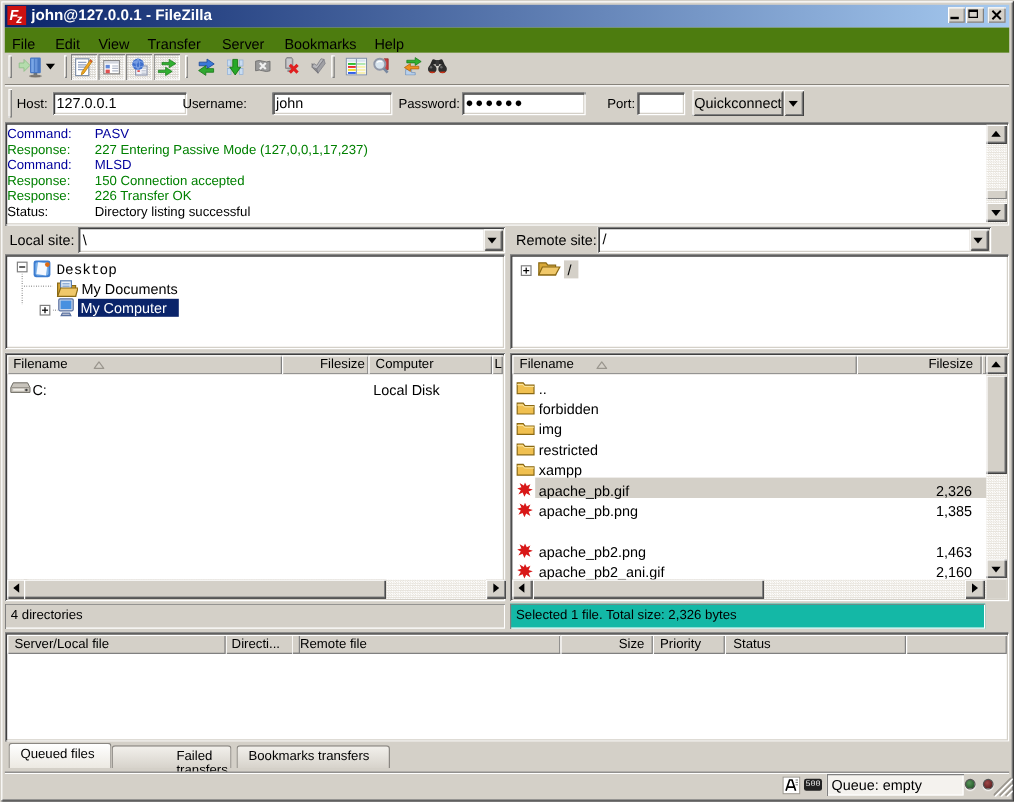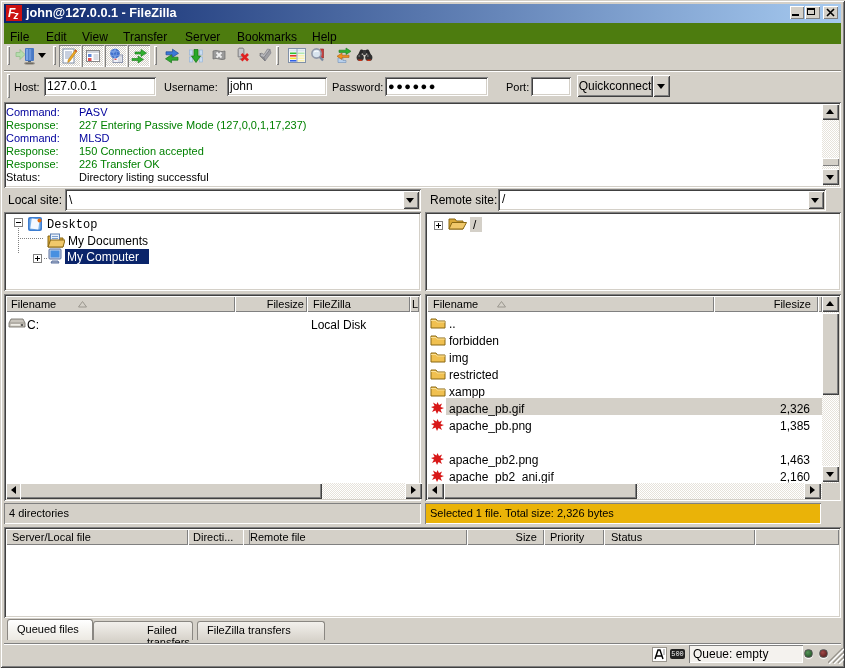--- a/index.html
+++ b/index.html
@@ -164,21 +164,21 @@
         <circle cx="11.8" cy="8" r="1" fill="#686868"></circle>
   </svg>
 </div>
 
 <div class="abs" style="left:4px;top:71px;width:837px;height:30px;background:#d4d0c8;box-shadow:inset 0 1px 0 #fff;">
   <div class="abs grip" style="left:3px;top:3px;height:24px;"></div>
   <span class="abs t11" style="left:10px;top:10px;">Host:</span>
   <div class="abs sunken" style="left:40px;top:6px;width:112px;height:19px;">
         <span class="abs t12" style="left:3px;top:2px;">127.0.0.1</span>
       </div>
-  <span class="abs t11" style="left:160px;top:10px;">Username:</span>
+  <span class="abs t11" style="left:148px;top:10px;">Username:</span>
   <div class="abs sunken" style="left:223px;top:6px;width:100px;height:19px;">
         <span class="abs t12" style="left:3px;top:2px;">john</span>
       </div>
   <span class="abs t11" style="left:328px;top:10px;">Password:</span>
   <div class="abs sunken" style="left:381px;top:6px;width:103px;height:19px;">
         <span class="abs" style="left:3px;top:3px;font-size:11px;letter-spacing:1.5px;">●●●●●●</span>
       </div>
   <span class="abs t11" style="left:502px;top:10px;">Port:</span>
   <div class="abs sunken" style="left:527px;top:6px;width:40px;height:19px;"></div>
   <div class="abs raised" style="left:573px;top:4px;width:76px;height:22px;background:#d4d0c8;text-align:center;"><span class="t12" style="line-height:22px;">Quickconnect</span></div>
@@ -284,21 +284,21 @@
     <div class="hcell" style="left:0;width:229px;">
           <span style="left:5px;">Filename</span>
       <svg class="abs" style="left:72px;top:5px;" width="9" height="7">
             <path d="M4.5 0.5 L8.5 6 L0.5 6 Z" fill="#d4d0c8" stroke="#9a968e"></path>
           </svg>
         </div>
     <div class="hcell" style="left:229px;width:72px;">
           <span style="right:3px;">Filesize</span>
         </div>
     <div class="hcell" style="left:301px;width:103px;">
-          <span style="left:6px;">FileZilla</span>
+          <span style="left:6px;">Computer</span>
         </div>
     <div class="hcell" style="left:404px;width:9px;">
           <span style="left:2px;">L</span>
         </div>
   </div>
 
   <svg class="abs" style="left:4px;top:23px;" width="18" height="13" viewBox="0 0 18 13">
     <path d="M3 2 L15 2 L17 6 L17 10 L1 10 L1 6 Z" fill="#c8c4bc" stroke="#6a675f" stroke-width="0.8"></path>
     <path d="M1.5 6 L16.5 6" stroke="#8a8780" stroke-width="0.7"></path>
     <rect x="3" y="7" width="9" height="1.6" fill="#f0eee8"></rect>
@@ -420,21 +420,21 @@
     <div class="sb-btn" style="left:377px;top:0;height:16px;"><svg width="6" height="9" style="margin:3px 6px;">
             <path d="M0 0 L0 8 L5 4 Z" fill="#000"></path>
           </svg></div>
   </div>
   <div class="abs" style="left:397px;top:189px;width:17px;height:16px;background:#d4d0c8;"></div>
 </div>
 
 <div class="abs sunkenlite" style="left:4px;top:503px;width:417px;height:21px;background:#d4d0c8;">
   <span class="abs t11" style="left:5px;top:4px;">4 directories</span>
 </div>
-<div class="abs sunkenlite" style="left:425px;top:503px;width:396px;height:21px;background:#eab308;">
+<div class="abs sunkenlite" style="left:425px;top:503px;width:396px;height:21px;background:#14b8a6;">
   <span class="abs t11" style="left:5px;top:4px;">Selected 1 file. Total size: 2,326 bytes</span>
 </div>
 
 <div class="abs pane" style="left:4px;top:527px;width:837px;height:91px;">
   <div class="abs" style="left:2px;top:2px;width:833px;height:16px;background:#d4d0c8;">
     <div class="hcell" style="left:0;width:182px;">
           <span style="left:6px;">Server/Local file</span>
         </div>
     <div class="hcell" style="left:182px;width:62px;">
           <span style="left:5px;">Directi...</span>
@@ -456,21 +456,21 @@
 </div>
 
 <div class="abs" style="left:4px;top:618px;width:837px;height:25px;background:#d4d0c8;">
   <div class="abs" style="left:3px;top:1px;width:86px;height:21px;background:linear-gradient(#ffffff,#ece9e2);border:1px solid #8a8782;border-bottom:none;border-radius:3px 3px 0 0;z-index:2;">
    <span class="abs" style="left:9px;top:3px;font-size:11px;font-weight:normal;">Queued files</span>
       </div>
   <div class="abs" style="left:89px;top:3px;width:100px;height:19px;background:linear-gradient(#f2f0ec,#d7d3cb);border:1px solid #8a8782;border-bottom:none;border-radius:3px 3px 0 0;">
    <span class="abs" style="left:9px;top:2px;font-size:11px;color:#000;padding-left:44px;">Failed transfers</span>
       </div>
   <div class="abs" style="left:193px;top:3px;width:128px;height:19px;background:linear-gradient(#f2f0ec,#d7d3cb);border:1px solid #8a8782;border-bottom:none;border-radius:3px 3px 0 0;">
-   <span class="abs" style="left:9px;top:2px;font-size:11px;color:#000;">FileZilla transfers</span>
+   <span class="abs" style="left:9px;top:2px;font-size:11px;color:#000;">Bookmarks transfers</span>
       </div>
 </div>
 
 <div class="abs" style="left:4px;top:643px;width:837px;height:21px;background:#d4d0c8;border-top:1px solid #808080;box-shadow:inset 0 1px 0 #fff;">
   <svg class="abs" style="left:648px;top:3px;" width="15" height="15" viewBox="0 0 15 15">
     <rect x="0.5" y="0.5" width="14" height="14" fill="#fff" stroke="#9a968e"></rect>
     <path d="M3 12 L6 3 L8 3 L11 12 M4.5 9 L9.5 9" stroke="#000" stroke-width="1.4" fill="none"></path>
     <path d="M11 3 h2 M11 5 h2 M11 7 h2" stroke="#707070" stroke-width="0.8"></path>
   </svg>
   <div class="abs" style="left:666px;top:5px;width:15px;height:10px;background:#222;border-radius:2px;color:#eee;font-size:7px;text-align:center;line-height:10px;font-family:'Liberation Mono',monospace;">500</div>

